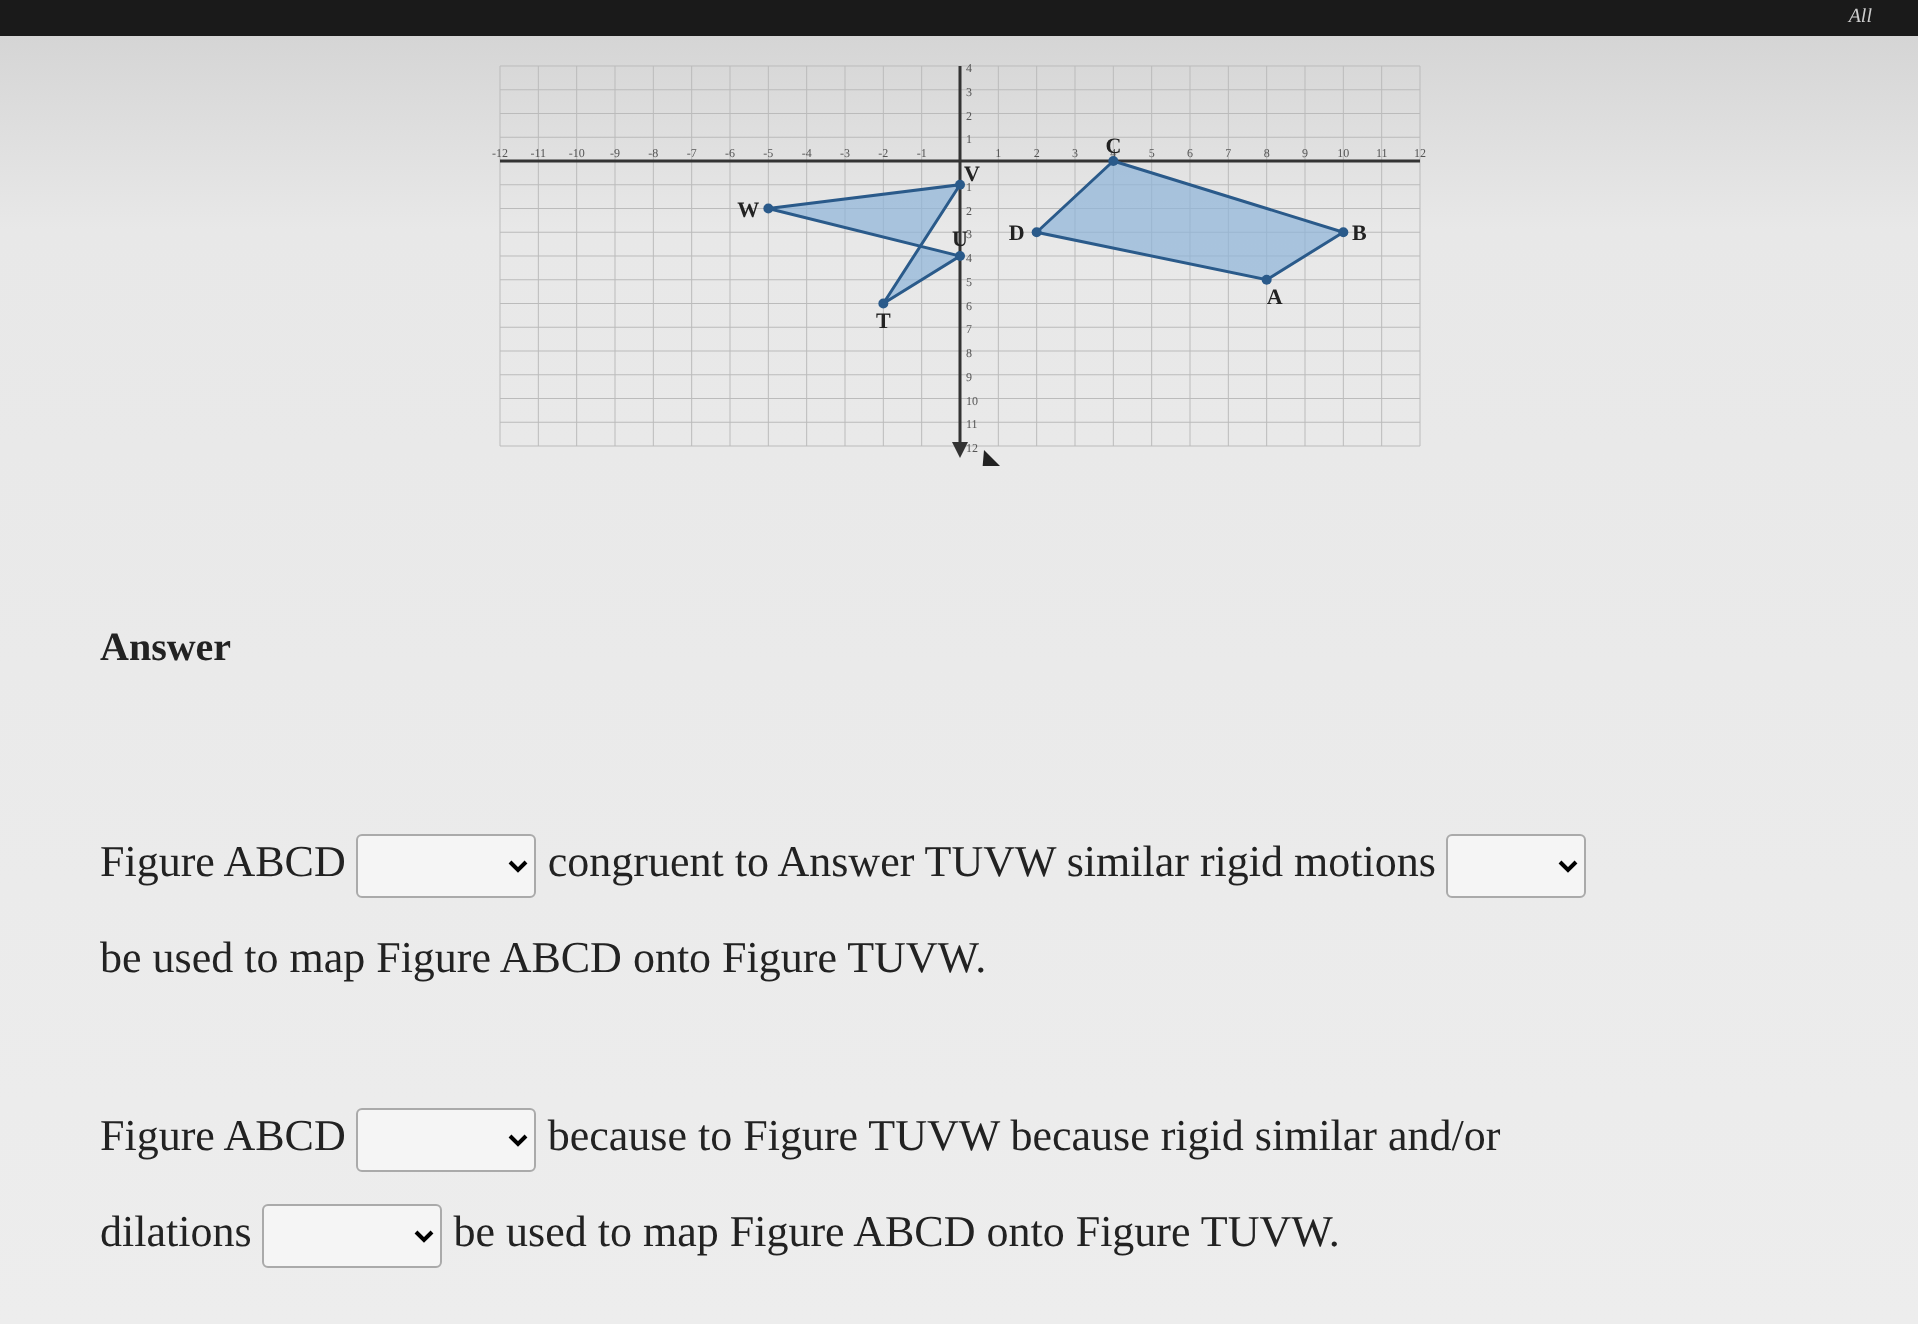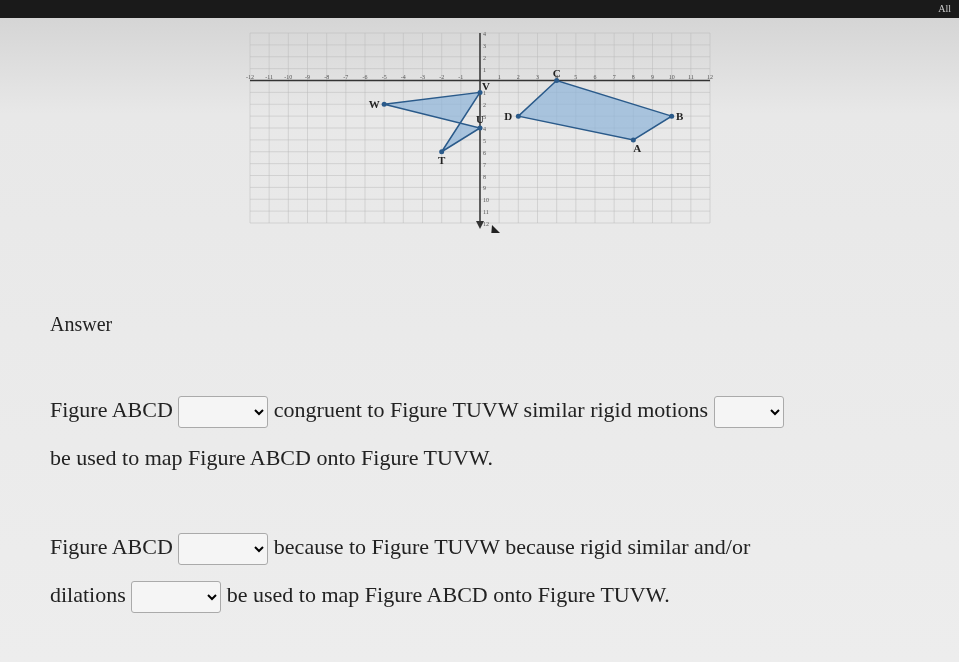--- a/index.html
+++ b/index.html
@@ -12,24 +12,25 @@
       background: #e8e8e8;
       width: 959px;
       height: 662px;
       position: relative;
       overflow: hidden;
     }
     .top-bar {
       background: #1a1a1a;
       height: 18px;
       text-align: right;
-      padding-right: 8px;
+      padding-right: 23px;
       color: #ccc;
       font-size: 10px;
       line-height: 18px;
+      font-style: italic;
     }
     .content {
       padding: 0 20px;
       background: linear-gradient(to bottom, #d5d5d5 0%, #e8e8e8 15%, #ededed 100%);
       height: 644px;
     }
     .graph-area {
       display: flex;
       justify-content: center;
       padding-top: 5px;
@@ -37,24 +38,24 @@
     }
     .graph-container {
       position: relative;
       width: 480px;
       height: 210px;
     }
     .answer-section {
       padding: 20px 30px;
     }
     .answer-heading {
-      font-weight: normal;
+      font-weight: bold;
       font-size: 20px;
       color: #222;
-      margin-bottom: 50px;
+      margin-bottom: 71px;
       margin-top: 30px;
     }
     .question-line {
       font-size: 22px;
       color: #222;
       line-height: 2.2;
       margin-bottom: 40px;
     }
     .question-line .italic {
     }
@@ -192,21 +193,21 @@
         </svg>
     </div>
   </div>
 
   <div class="answer-section">
     <div class="answer-heading">Answer</div>
 
     <div class="question-line">
       <span>Figure </span><span class="italic">ABCD</span>
       <select class="dropdown"><option></option></select>
-      <span> congruent to Figure </span><span class="italic">TUVW</span><span> similar rigid motions </span>
+      <span> congruent to Answer </span><span class="italic">TUVW</span><span> similar rigid motions </span>
       <select class="dropdown dropdown-sm"><option></option></select>
       <br>
       <span>be used to map Figure </span><span class="italic">ABCD</span><span> onto Figure </span><span class="italic">TUVW</span><span>.</span>
     </div>
 
     <div class="question-line">
       <span>Figure </span><span class="italic">ABCD</span>
       <select class="dropdown"><option></option></select>
       <span> because to Figure </span><span class="italic">TUVW</span><span> because rigid similar and/or</span>
       <br>

